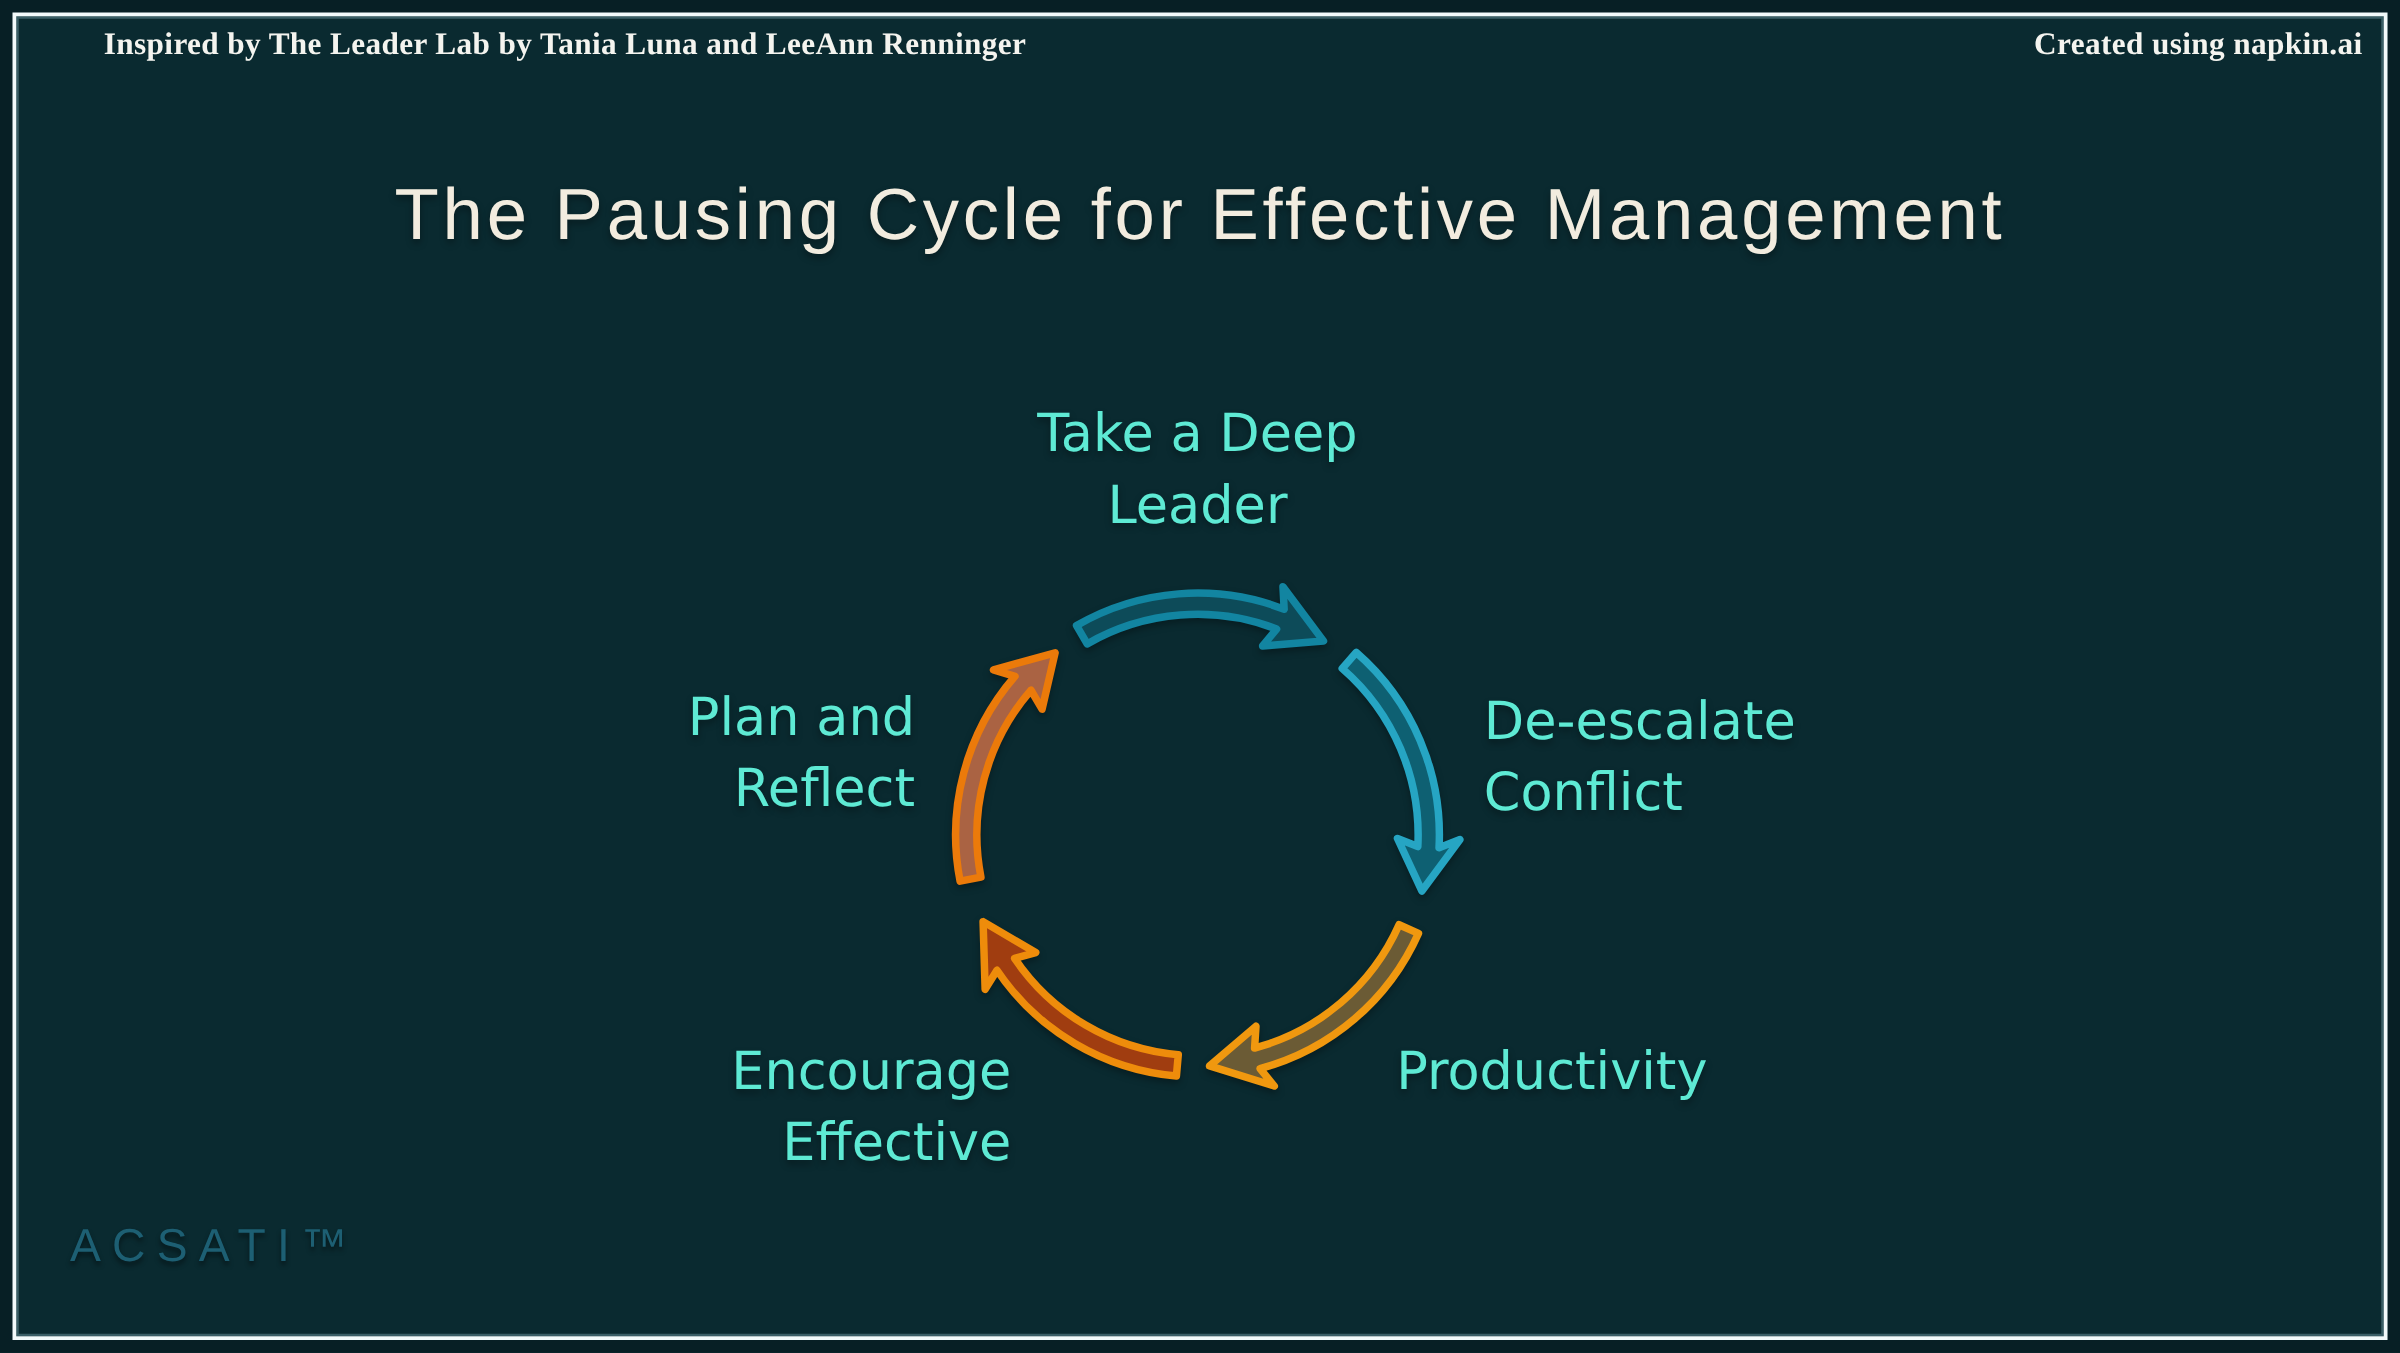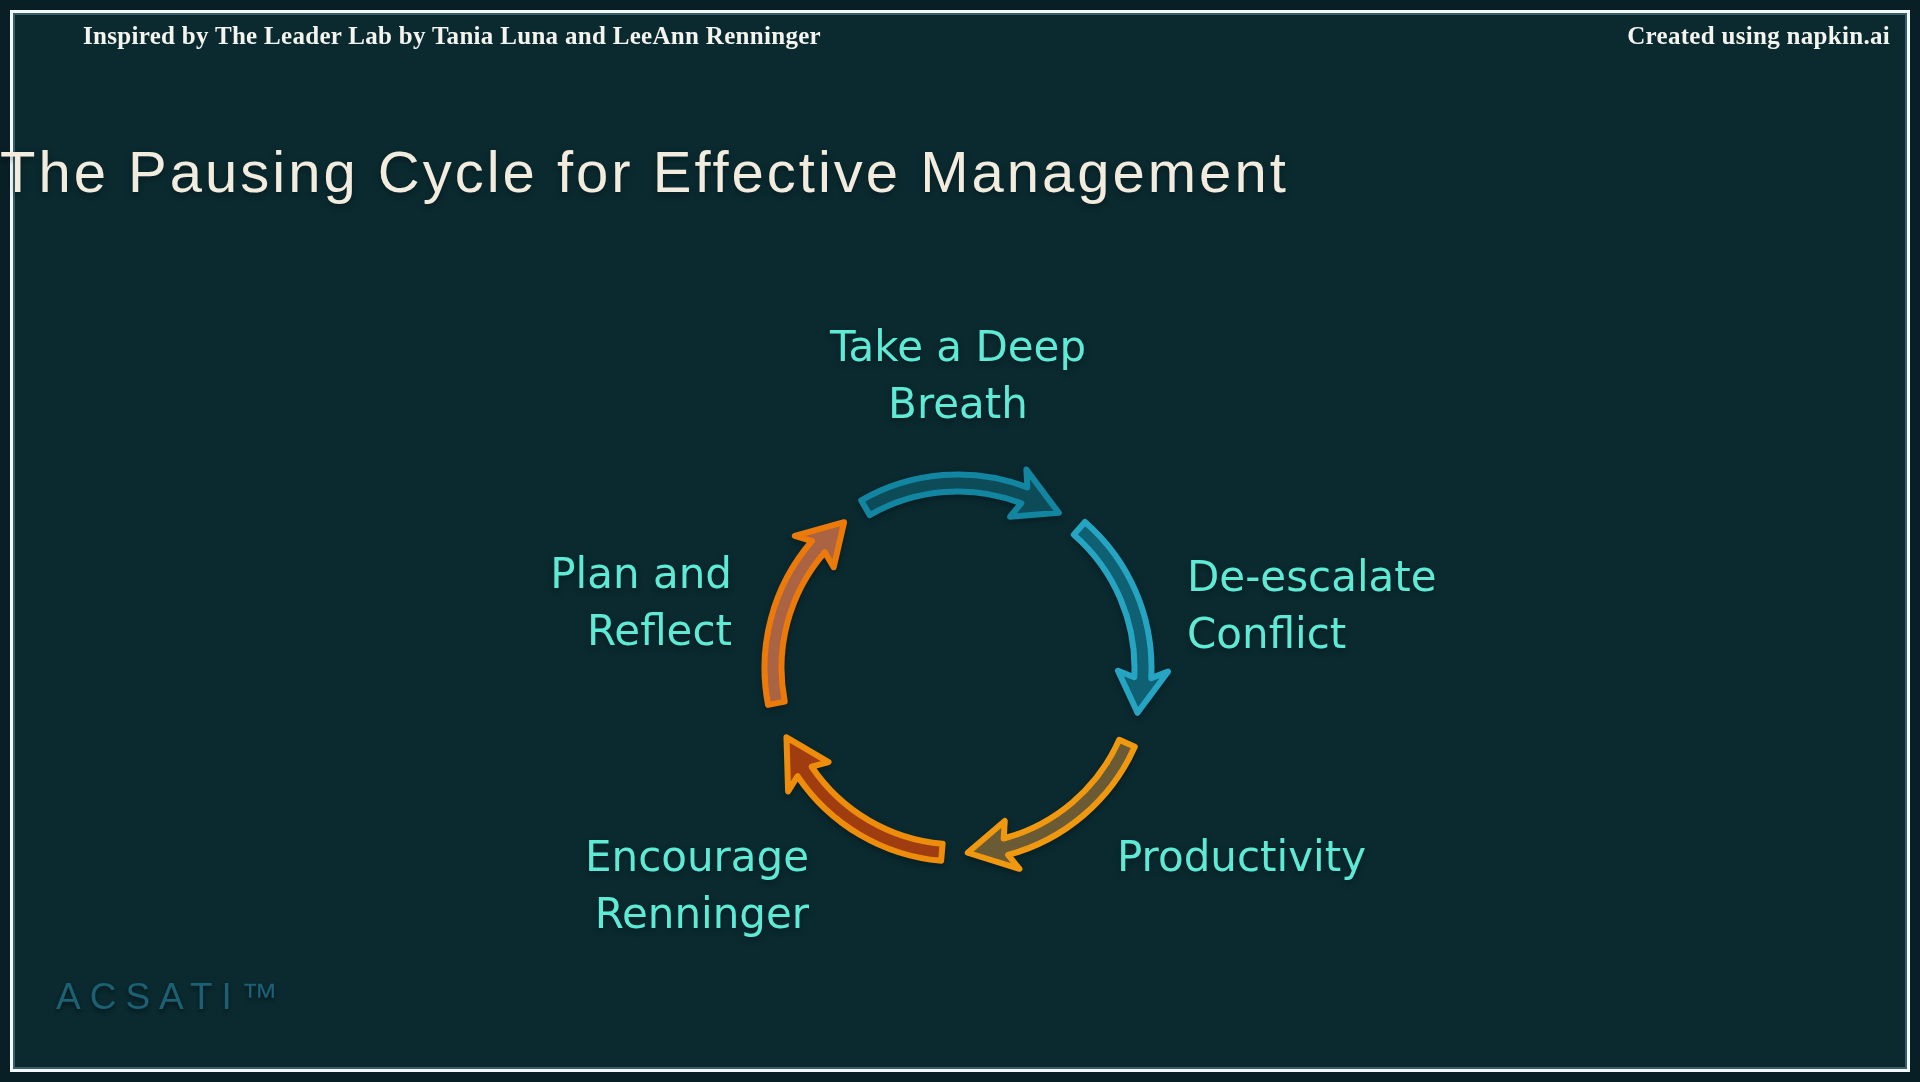--- a/index.html
+++ b/index.html
@@ -18,21 +18,21 @@
   .attribution{
     position:absolute;top:22px;
     font-family:"Liberation Serif", serif;
     font-weight:600;font-size:25px;color:#f4f4ef;
     letter-spacing:0.3px;white-space:nowrap;
   }
   .attribution.left{left:38px;margin-left:45px;}
   .attribution.right{right:30px;text-align:center;}
   .page-title{
     position:absolute;top:138px;left:0;width:100%;
-    text-align:left;
+    text-align:center;
     font-size:58px;font-weight:400;letter-spacing:3px;
     color:#f2ecdf;
     text-shadow:0 3px 6px rgba(0,0,0,0.35);
     white-space:nowrap;
   }
   svg.cycle{position:absolute;left:0;top:0;}
   svg.cycle path{filter:drop-shadow(0 3px 3px rgba(0,0,0,0.30));}
   .step-label{
     position:absolute;
     font-family:"DejaVu Sans", sans-serif;
@@ -67,35 +67,35 @@
 <svg class="cycle" width="1920" height="1082" viewBox="0 0 1920 1082">
     <path d="M 861.25 500.42 A 193.5 193.5 0 0 1 1027.34 487.35 L 1026.37 469.44 L 1058.76 512.85 L 1010.09 516.72 L 1021.25 503.22 A 176.5 176.5 0 0 0 869.75 515.15 Z" fill="#0d4b59" stroke="#1285a1" stroke-width="6" stroke-linejoin="round"></path>
     <path d="M 1084.95 521.96 A 193.5 193.5 0 0 1 1151.23 678.13 L 1167.97 671.67 L 1137.50 712.76 L 1117.98 670.79 L 1134.26 677.24 A 176.5 176.5 0 0 0 1073.79 534.79 Z" fill="#0e6072" stroke="#26a5c3" stroke-width="6" stroke-linejoin="round"></path>
     <path d="M 1134.77 746.70 A 193.5 193.5 0 0 1 1008.08 854.91 L 1019.40 868.82 L 967.68 852.75 L 1004.78 821.01 L 1003.68 838.49 A 176.5 176.5 0 0 0 1119.24 739.79 Z" fill="#6b5b35" stroke="#f0980f" stroke-width="6" stroke-linejoin="round"></path>
     <path d="M 941.14 860.76 A 193.5 193.5 0 0 1 797.58 776.20 L 788.11 791.43 L 786.47 737.30 L 828.56 762.05 L 811.67 766.70 A 176.5 176.5 0 0 0 942.62 843.83 Z" fill="#a03d10" stroke="#ee8c0b" stroke-width="6" stroke-linejoin="round"></path>
     <path d="M 768.06 704.92 A 193.5 193.5 0 0 1 811.96 541.05 L 794.80 535.84 L 844.10 522.22 L 833.66 567.31 L 824.79 552.21 A 176.5 176.5 0 0 0 784.74 701.68 Z" fill="#aa6343" stroke="#eb7a0a" stroke-width="6" stroke-linejoin="round"></path>
   </svg>
 
 <div class="step-label step-1">
   <div>Take a Deep</div>
-  <div>Breath</div>
+  <div>Leader</div>
 </div>
 
 <div class="step-label step-2">
   <div>De-escalate</div>
   <div>Conflict</div>
 </div>
 
 <div class="step-label step-3">
   <div>Productivity</div>
 </div>
 
 <div class="step-label step-4">
   <div>Encourage</div>
-  <div>Renninger</div>
+  <div>Effective</div>
 </div>
 
 <div class="step-label step-5">
   <div>Plan and</div>
   <div>Reflect</div>
 </div>
 
 <div class="watermark">ACSATI™</div>
 
 </body></html>

